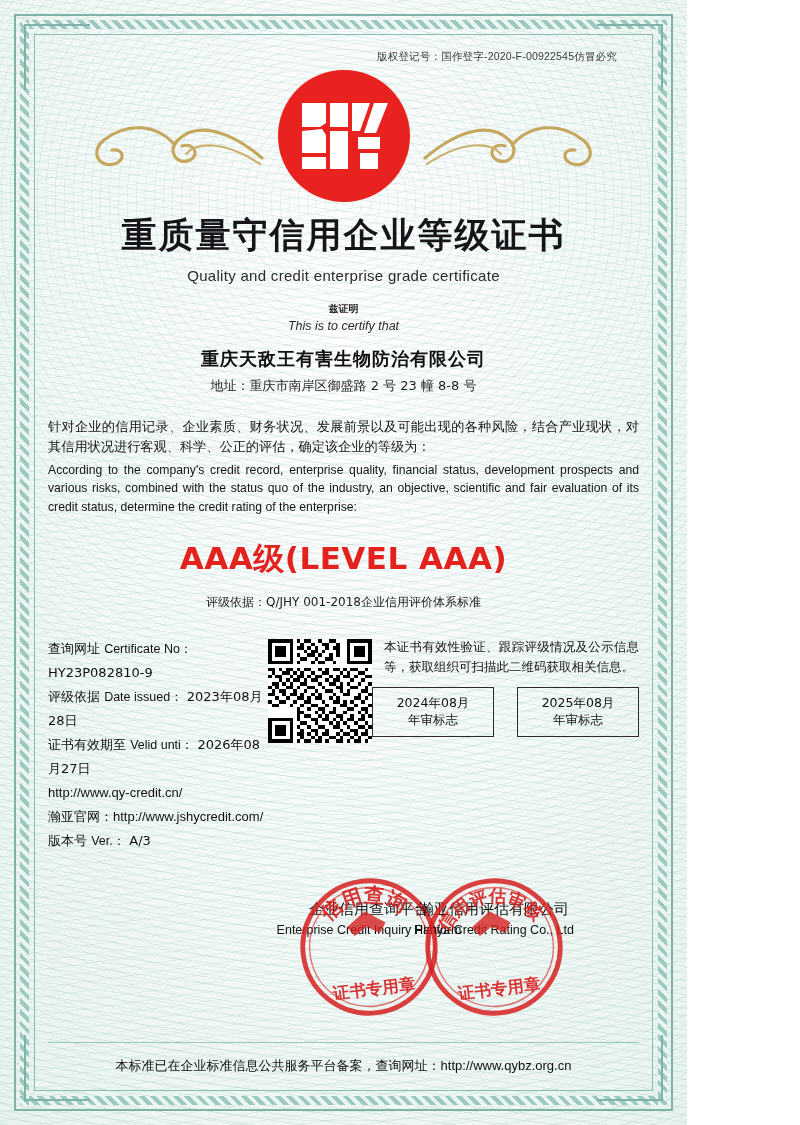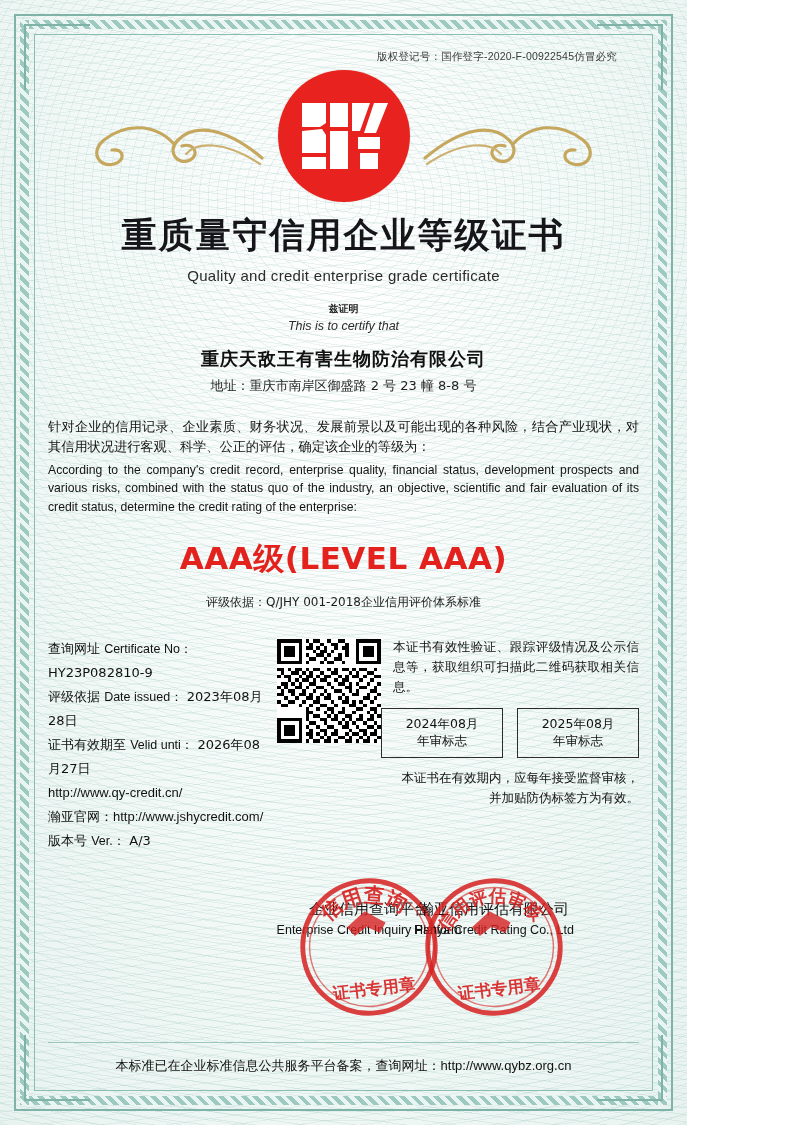--- a/index.html
+++ b/index.html
@@ -148,21 +148,21 @@
   .qr{
     width:104px;height:104px;flex:0 0 104px;
     background:#fff;
     margin-top:2px;
   }
   .qr-note{
     flex:1;padding-left:12px;font-size:12.5px;line-height:1.62;color:#111;
     text-align:justify;
     font-family:"DejaVu Sans", sans-serif;
   }
-  .year-boxes{display:flex;gap:14px;margin-top:10px;margin-left:0;}
+  .year-boxes{display:flex;gap:23px;margin-top:10px;margin-left:0;}
   .ybox{
     width:120px;height:48px;border:1px solid #2c2c2c;
     display:flex;flex-direction:column;align-items:center;justify-content:center;
     font-size:12.5px;color:#111;line-height:1.35;
     font-family:"DejaVu Sans", sans-serif;
   }
   .annual-note{
     text-align:right;font-size:12.5px;color:#111;line-height:1.6;margin-top:10px;
     font-family:"DejaVu Sans", sans-serif;
   }
@@ -515,24 +515,20 @@
           <div class="year-boxes">
             <div class="ybox">
               <span>2024年08月</span>
               <span>年审标志</span>
             </div>
             <div class="ybox">
               <span>2025年08月</span>
               <span>年审标志</span>
             </div>
           </div>
-          <div class="annual-note">
-            <div>本证书在有效期内，应每年接受监督审核，</div>
-            <div>并加贴防伪标签方为有效。</div>
-          </div>
         </div>
       </div>
     </div>
 
     <div class="seals">
       <div class="seal-block left">
         <svg class="stamp" viewBox="0 0 150 150">
           <circle cx="75" cy="75" r="68" fill="none" stroke="#d62020" stroke-width="5" opacity=".85"></circle>
           <circle cx="75" cy="75" r="61" fill="none" stroke="#d62020" stroke-width="1.5" opacity=".6"></circle>
           <path d="M55,52 L75,38 L95,52 L88,62 L75,54 L62,62 Z" fill="#d62020" opacity=".8"></path>

